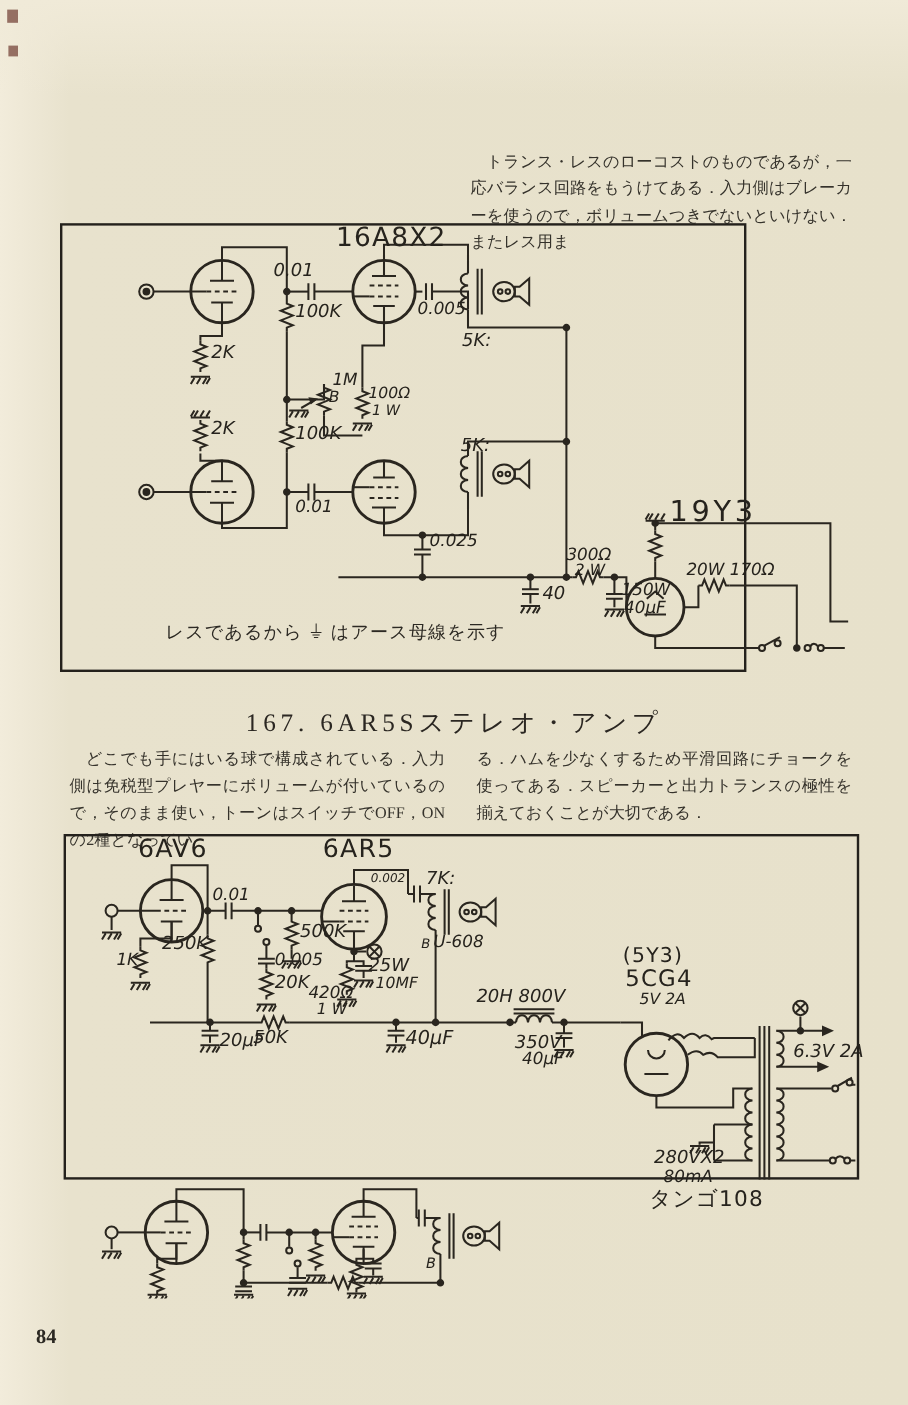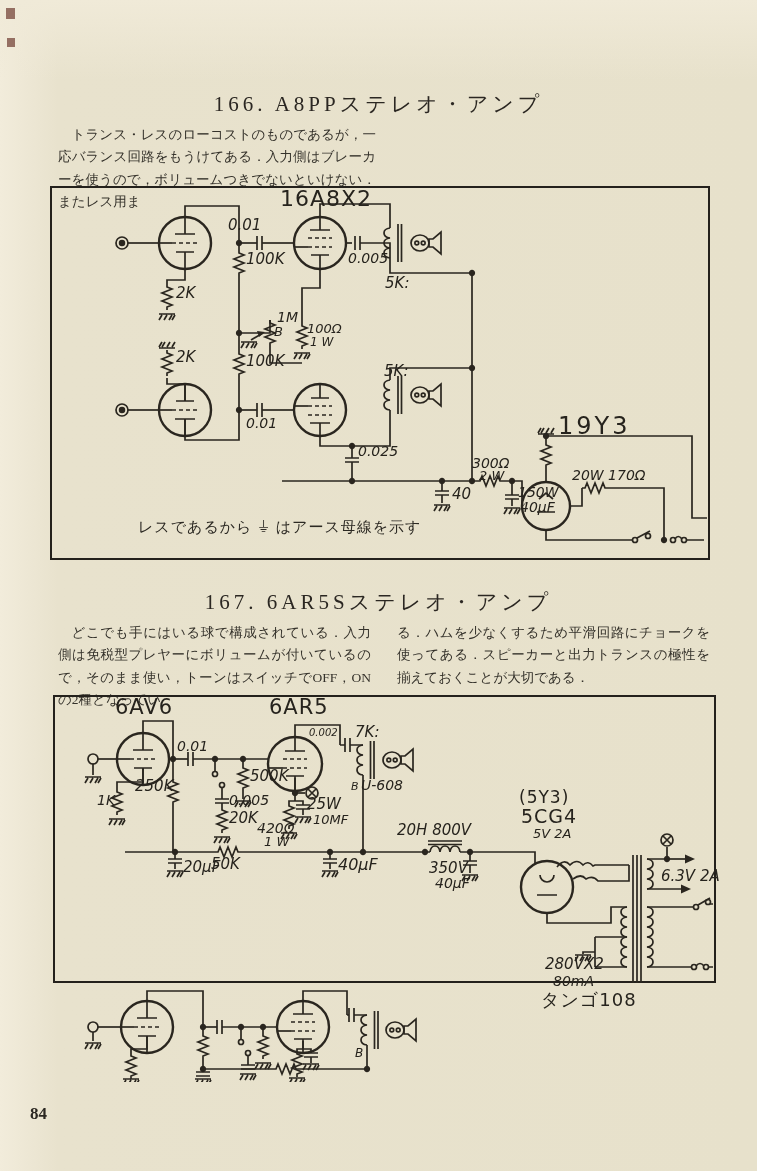--- a/index.html
+++ b/index.html
@@ -76,27 +76,26 @@
           <path d="M-10,-13 h20 M0,-13 v-13 M-9,12 h18 M0,12 v14" fill="none"></path>
           <path d="M-12,-5 h24 M-12,4 h24" stroke-dasharray="4 3" fill="none"></path>
           <path d="M-26,4 h14" fill="none"></path>
         </g>
       <g id="dot">
           <circle r="2.3"></circle>
         </g>
     </defs>
   </svg>
 
-  <div class="ttl" style="top:90px;">166. A8PPステレオ・アンプ</div>
-
-  <div class="cols" style="top:124px;">
+
+  <div class="cols" style="top:124px;justify-content:flex-end;">
     <div class="col ind">トランス・レスのローコストのものであるが，一応バランス回路をもうけてある．入力側はブレーカーを使うので，ボリュームつきでないといけない．またレス用ま</div>
   </div>
 
-  <div class="cbox" style="left:50px;top:186px;width:660px;height:374px;">
+  <div class="cbox" style="left:50px;top:186px;width:572px;height:374px;">
     <svg width="655" height="369" viewBox="0 0 655 369" stroke="#2a261f" stroke-width="1.7" fill="#2a261f">
 
       <use href="#jack2" x="70" y="55"></use>
       <path d="M76,55 H107" fill="none"></path>
       <g transform="translate(133,55)">
           <circle r="26" fill="none" stroke-width="2.4"></circle>
           <use href="#tri"></use>
         </g>
       <path d="M133,81 v11 h-18 v4" fill="none"></path>
       <use href="#resv" x="115" y="96"></use>

